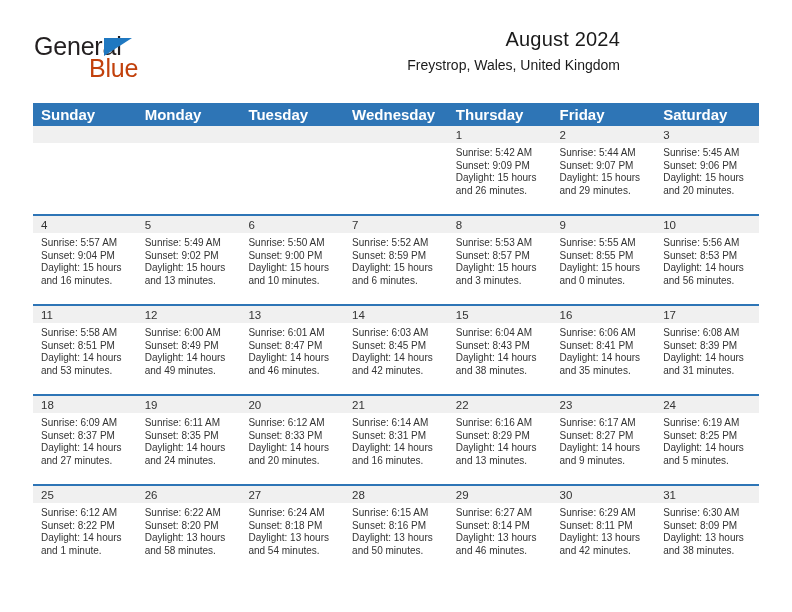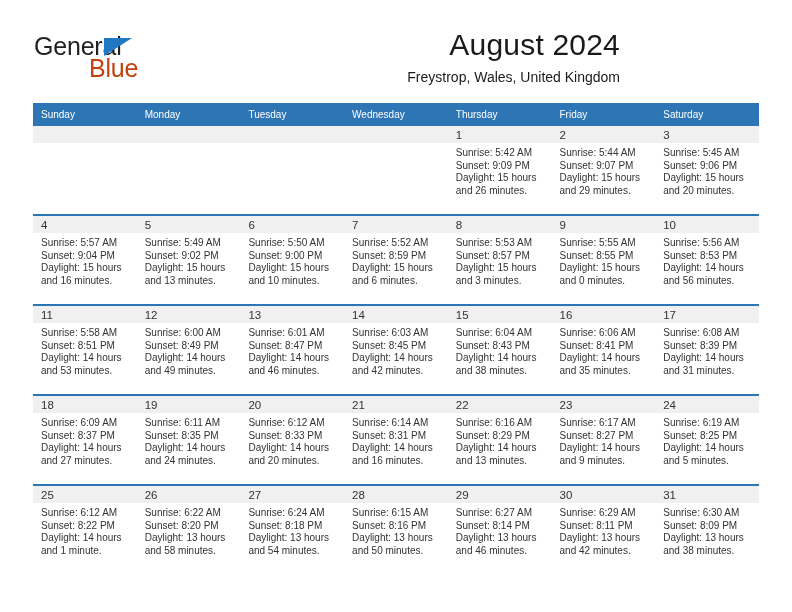--- a/index.html
+++ b/index.html
@@ -66,21 +66,21 @@
     line-height: 1;
   }
 
   .title-block {
     position: absolute;
     right: 0;
     top: 0;
     text-align: right;
   }
   .cal-title {
-    font-size: 30px;
+    font-size: 20px;
     font-weight: normal;
     color: #1a1a1a;
     line-height: 1.15;
     margin: 0;
     letter-spacing: 0.2px;
   }
   .cal-subtitle {
     font-size: 14px;
     color: #1a1a1a;
     margin: 7px 0 0 0;
@@ -95,22 +95,22 @@
     width: 726px;
   }
   table.calendar {
     width: 726px;
     border-collapse: collapse;
     table-layout: fixed;
   }
   table.calendar th {
     background: #2e75b6;
     color: #ffffff;
-    font-size: 10px;
-    font-weight: normal;
+    font-size: 15px;
+    font-weight: bold;
     text-align: left;
     padding: 5px 0 5px 8px;
     height: 12px;
     line-height: 13px;
   }
   table.calendar td {
     vertical-align: top;
     padding: 0;
     border-top: 2px solid #2e75b6;
     height: 76px;

